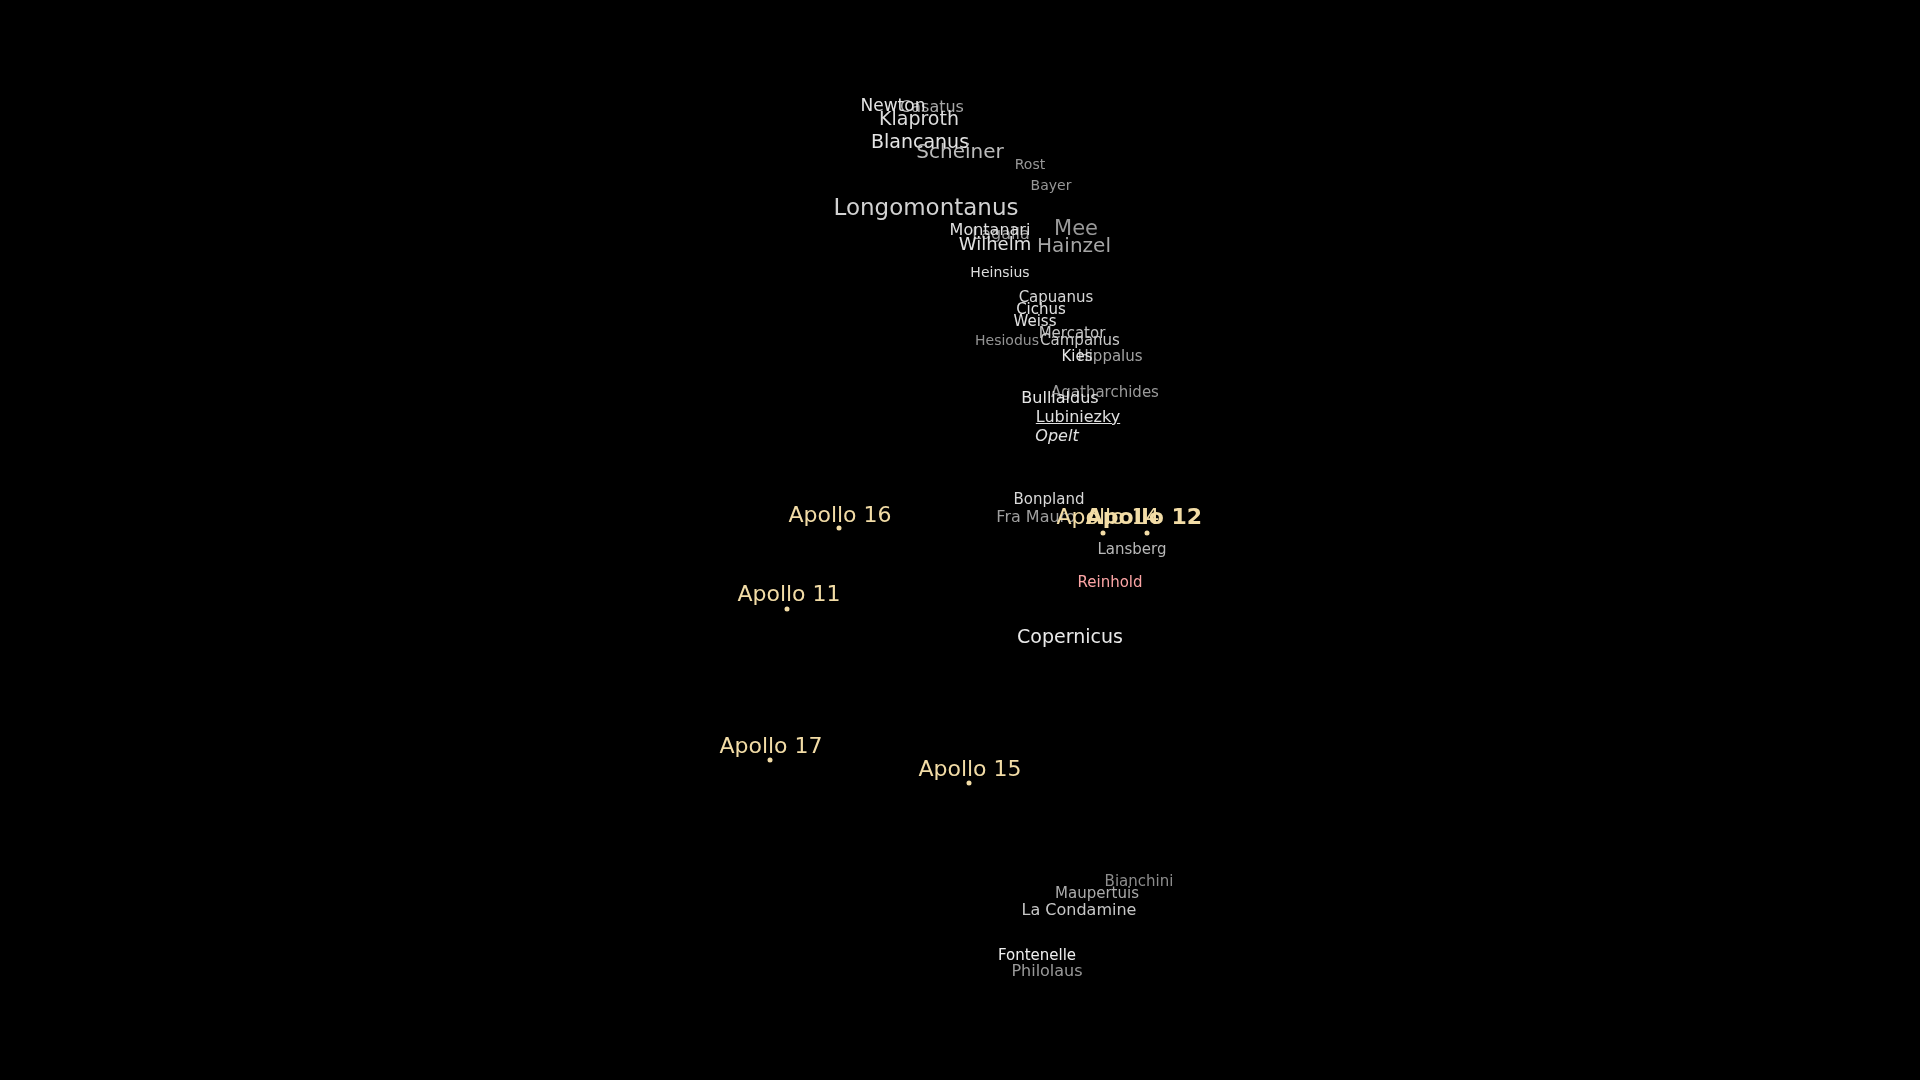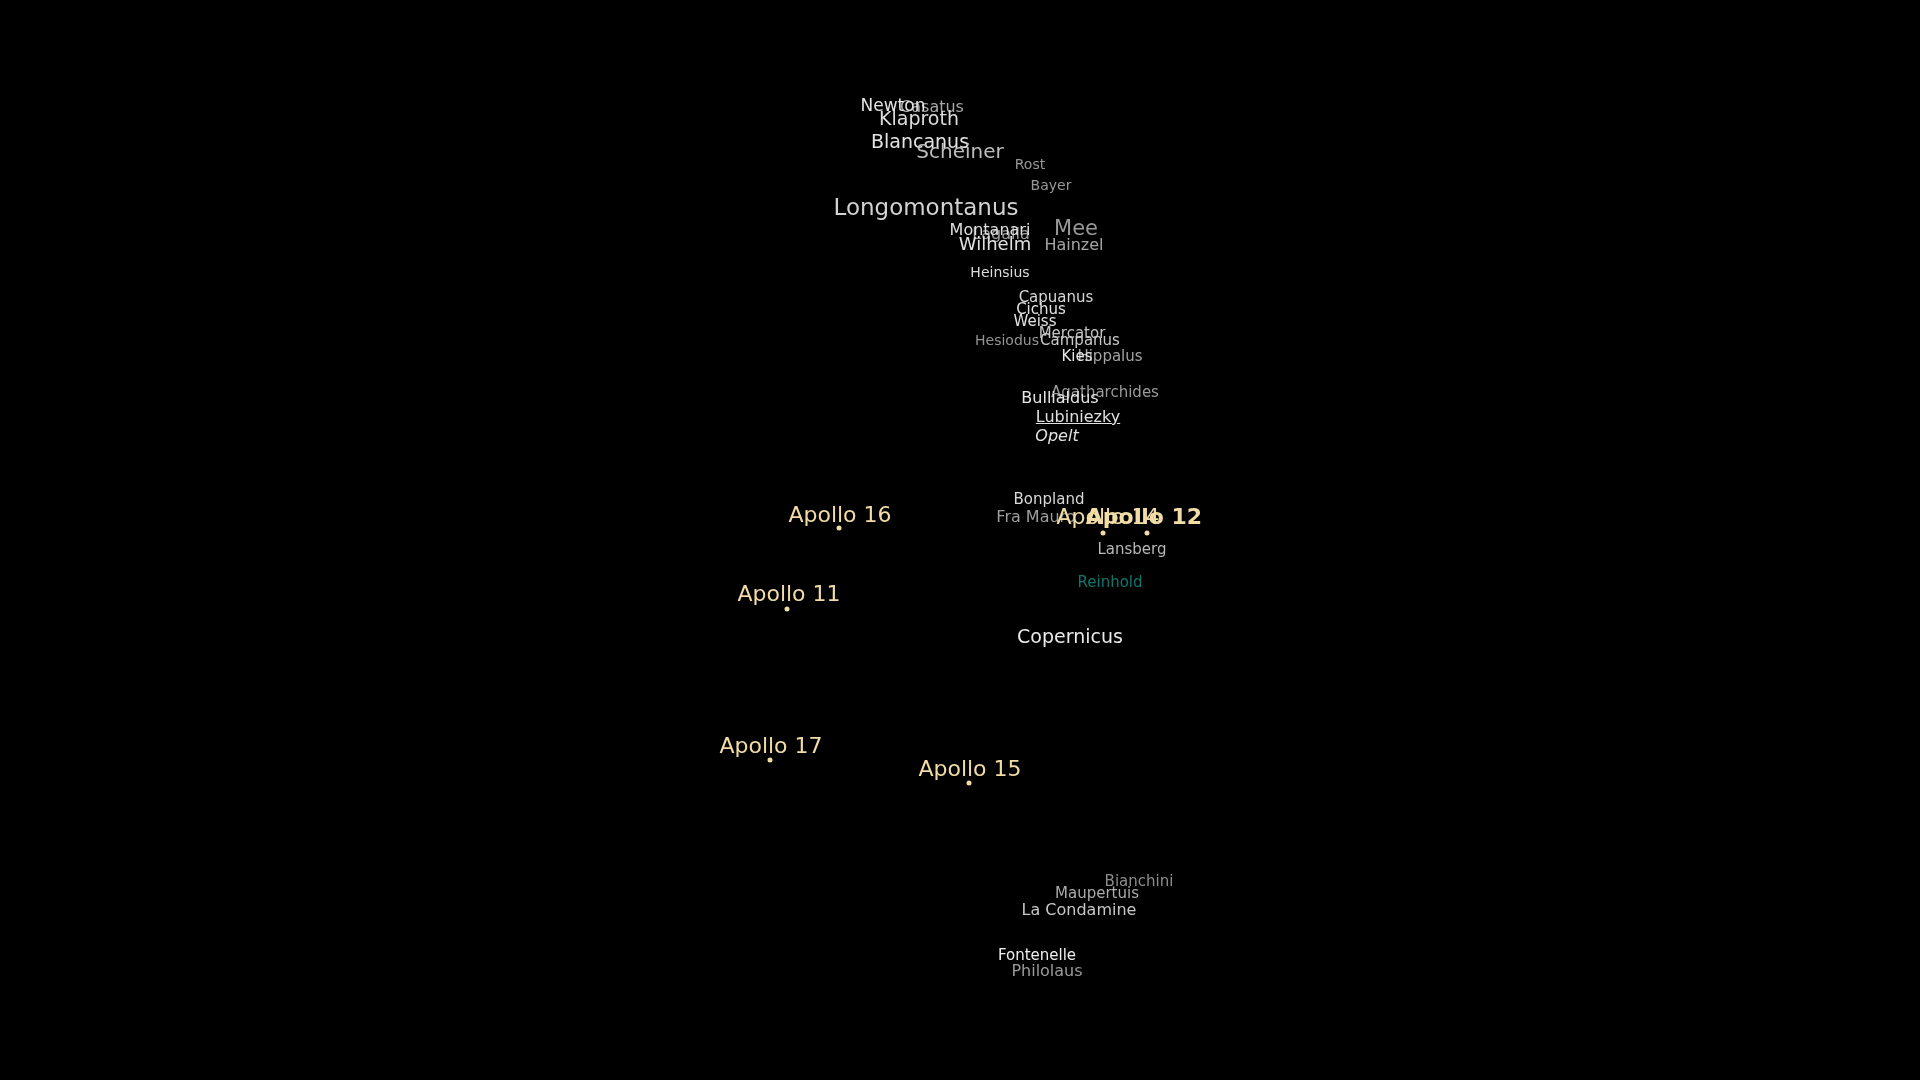--- a/index.html
+++ b/index.html
@@ -41,38 +41,38 @@
     <span class="map-label crater-label" style="left: 919px; top: 118px; font-size: 19px; color: rgb(221, 221, 221);">Klaproth</span>
     <span class="map-label crater-label" style="left: 920px; top: 141px; font-size: 19px; color: rgb(228, 228, 228);">Blancanus</span>
     <span class="map-label crater-label" style="left: 960px; top: 151px; font-size: 20px; color: rgb(188, 188, 188);">Scheiner</span>
     <span class="map-label crater-label" style="left: 1030px; top: 164px; font-size: 14px; color: rgb(151, 151, 151);">Rost</span>
     <span class="map-label crater-label" style="left: 1051px; top: 185px; font-size: 14px; color: rgb(151, 151, 151);">Bayer</span>
     <span class="map-label crater-label" style="left: 926px; top: 207px; font-size: 23px; color: rgb(210, 210, 210);">Longomontanus</span>
     <span class="map-label crater-label" style="left: 1001px; top: 234px; font-size: 16px; color: rgb(158, 158, 158);">Lagalla</span>
     <span class="map-label crater-label" style="left: 990px; top: 230px; font-size: 16px; color: rgb(223, 223, 223);">Montanari</span>
     <span class="map-label crater-label" style="left: 1076px; top: 228px; font-size: 21px; color: rgb(153, 153, 153);">Mee</span>
     <span class="map-label crater-label" style="left: 995px; top: 244px; font-size: 18px; color: rgb(225, 225, 225);">Wilhelm</span>
-    <span class="map-label crater-label" style="left: 1074px; top: 245px; font-size: 16px; color: rgb(166, 166, 166); text-align: right;">Hainzel</span>
+    <span class="map-label crater-label" style="left: 1074px; top: 245px; font-size: 20px; color: rgb(166, 166, 166); text-align: right;">Hainzel</span>
     <span class="map-label crater-label" style="left: 1000px; top: 272px; font-size: 14px; color: rgb(221, 221, 221);">Heinsius</span>
     <span class="map-label crater-label" style="left: 1056px; top: 297px; font-size: 15px; color: rgb(216, 216, 216);">Capuanus</span>
     <span class="map-label crater-label" style="left: 1041px; top: 309px; font-size: 15px; color: rgb(226, 226, 226);">Cichus</span>
     <span class="map-label crater-label" style="left: 1035px; top: 321px; font-size: 15px; color: rgb(226, 226, 226);">Weiss</span>
     <span class="map-label crater-label" style="left: 1072px; top: 333px; font-size: 15px; color: rgb(195, 195, 195);">Mercator</span>
     <span class="map-label crater-label" style="left: 1007px; top: 340px; font-size: 14px; color: rgb(148, 148, 148);">Hesiodus</span>
     <span class="map-label crater-label" style="left: 1080px; top: 340px; font-size: 15px; color: rgb(201, 201, 201);">Campanus</span>
     <span class="map-label crater-label" style="left: 1106px; top: 356px; font-size: 15px; color: rgb(162, 162, 162); padding-left: 8px;">Hippalus</span>
     <span class="map-label crater-label" style="left: 1077px; top: 356px; font-size: 15px; color: rgb(230, 230, 230);">Kies</span>
     <span class="map-label crater-label" style="left: 1105px; top: 392px; font-size: 15px; color: rgb(154, 154, 154);">Agatharchides</span>
     <span class="map-label crater-label" style="left: 1060px; top: 398px; font-size: 16px; color: rgb(230, 230, 230);">Bullialdus</span>
     <span class="map-label crater-label" style="left: 1078px; top: 417px; font-size: 16px; color: rgb(224, 224, 224); text-decoration: underline;">Lubiniezky</span>
     <span class="map-label crater-label" style="left: 1057px; top: 436px; font-size: 16px; color: rgb(224, 224, 224); font-style: italic;">Opelt</span>
     <span class="map-label crater-label" style="left: 1049px; top: 499px; font-size: 15px; color: rgb(217, 217, 217);">Bonpland</span>
     <span class="map-label crater-label" style="left: 1036px; top: 517px; font-size: 16px; color: rgb(158, 158, 158);">Fra Mauro</span>
     <span class="map-label crater-label" style="left: 1132px; top: 549px; font-size: 15px; color: rgb(184, 184, 184);">Lansberg</span>
-    <span class="map-label crater-label" style="left: 1110px; top: 582px; font-size: 15px; color: #0f766e;">Reinhold</span>
+    <span class="map-label crater-label" style="left: 1110px; top: 582px; font-size: 15px; color: #fca5a5;">Reinhold</span>
     <span class="map-label crater-label" style="left: 1070px; top: 636px; font-size: 19px; color: rgb(233, 233, 233);">Copernicus</span>
     <span class="map-label crater-label" style="left: 1139px; top: 881px; font-size: 15px; color: rgb(141, 141, 141);">Bianchini</span>
     <span class="map-label crater-label" style="left: 1097px; top: 893px; font-size: 15px; color: rgb(171, 171, 171);">Maupertuis</span>
     <span class="map-label crater-label" style="left: 1079px; top: 910px; font-size: 16px; color: rgb(199, 199, 199);">La Condamine</span>
     <span class="map-label crater-label" style="left: 1037px; top: 955px; font-size: 15px; color: rgb(239, 239, 239);">Fontenelle</span>
     <span class="map-label crater-label" style="left: 1047px; top: 971px; font-size: 16px; color: rgb(154, 154, 154);">Philolaus</span>
     <div class="site-marker" style="left: 839px; top: 528px; background: rgb(242, 220, 166);"></div>
     <span class="map-label apollo-label" style="left: 840px; top: 515px; font-size: 22px; color: rgb(242, 220, 166);">Apollo 16</span>
     <div class="site-marker" style="left: 1103px; top: 533px; background: rgb(242, 220, 166);"></div>
     <span class="map-label apollo-label" style="left: 1108px; top: 517px; font-size: 22px; color: rgb(242, 220, 166);">Apollo 14</span>

